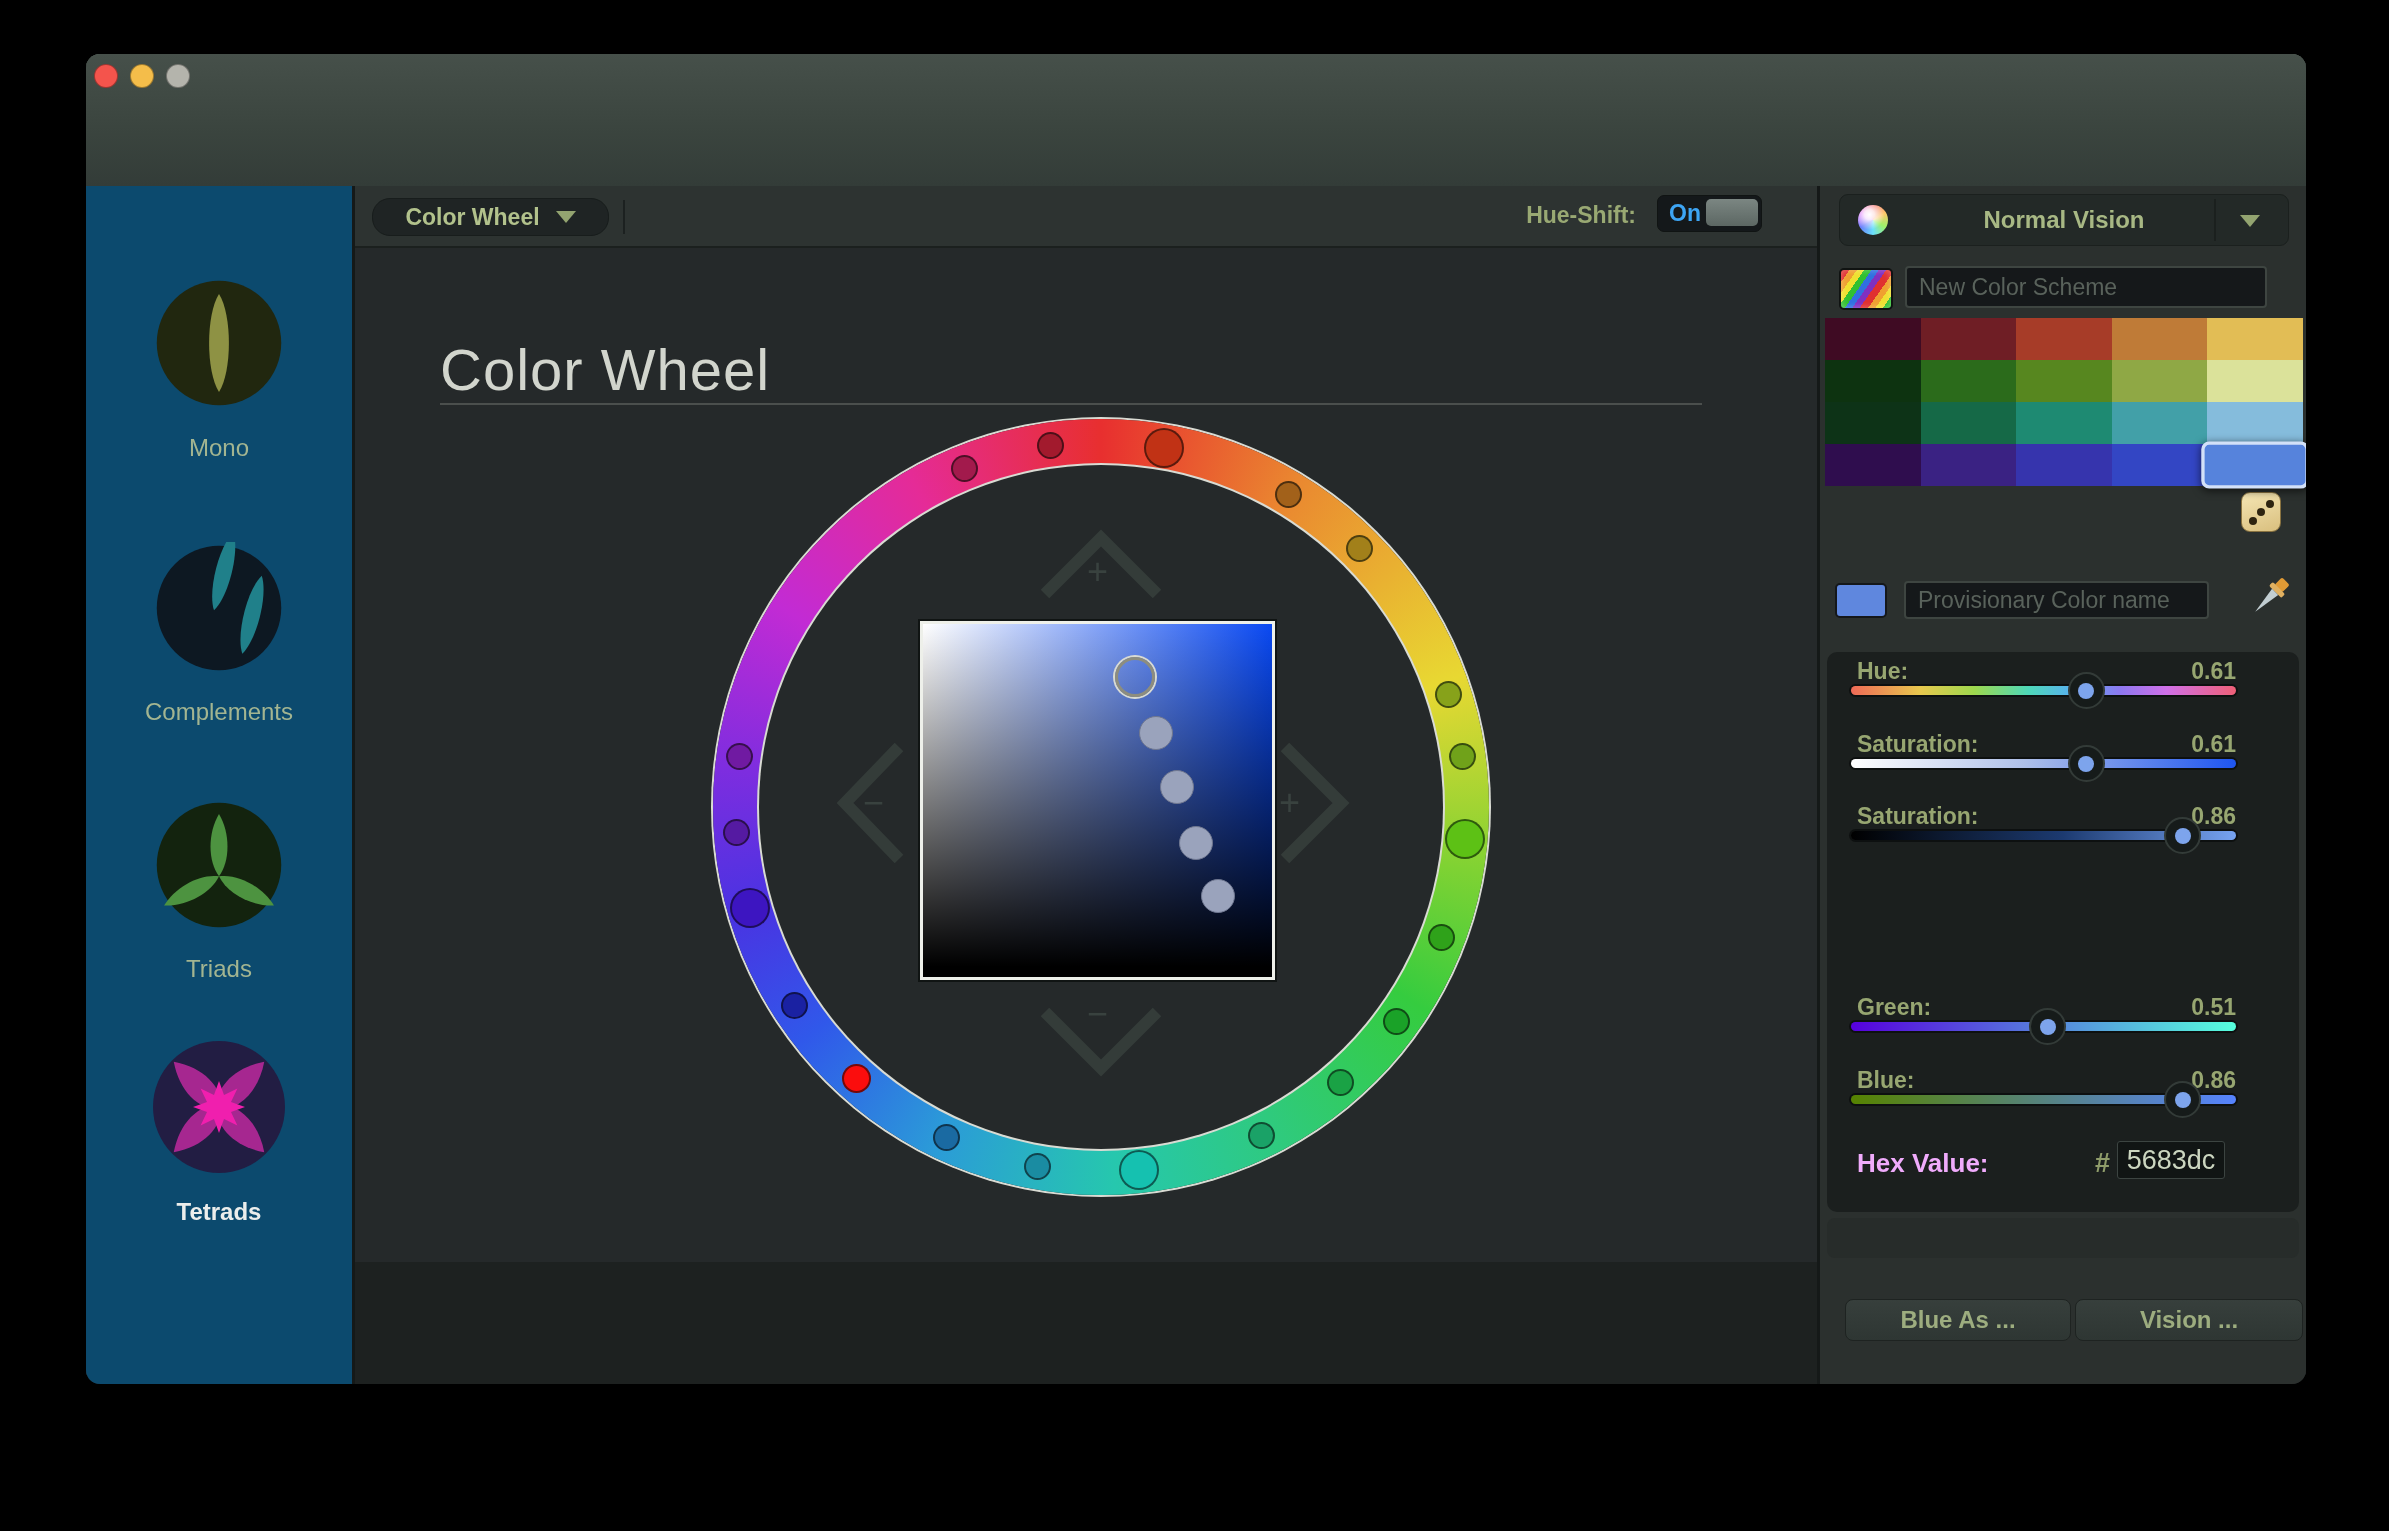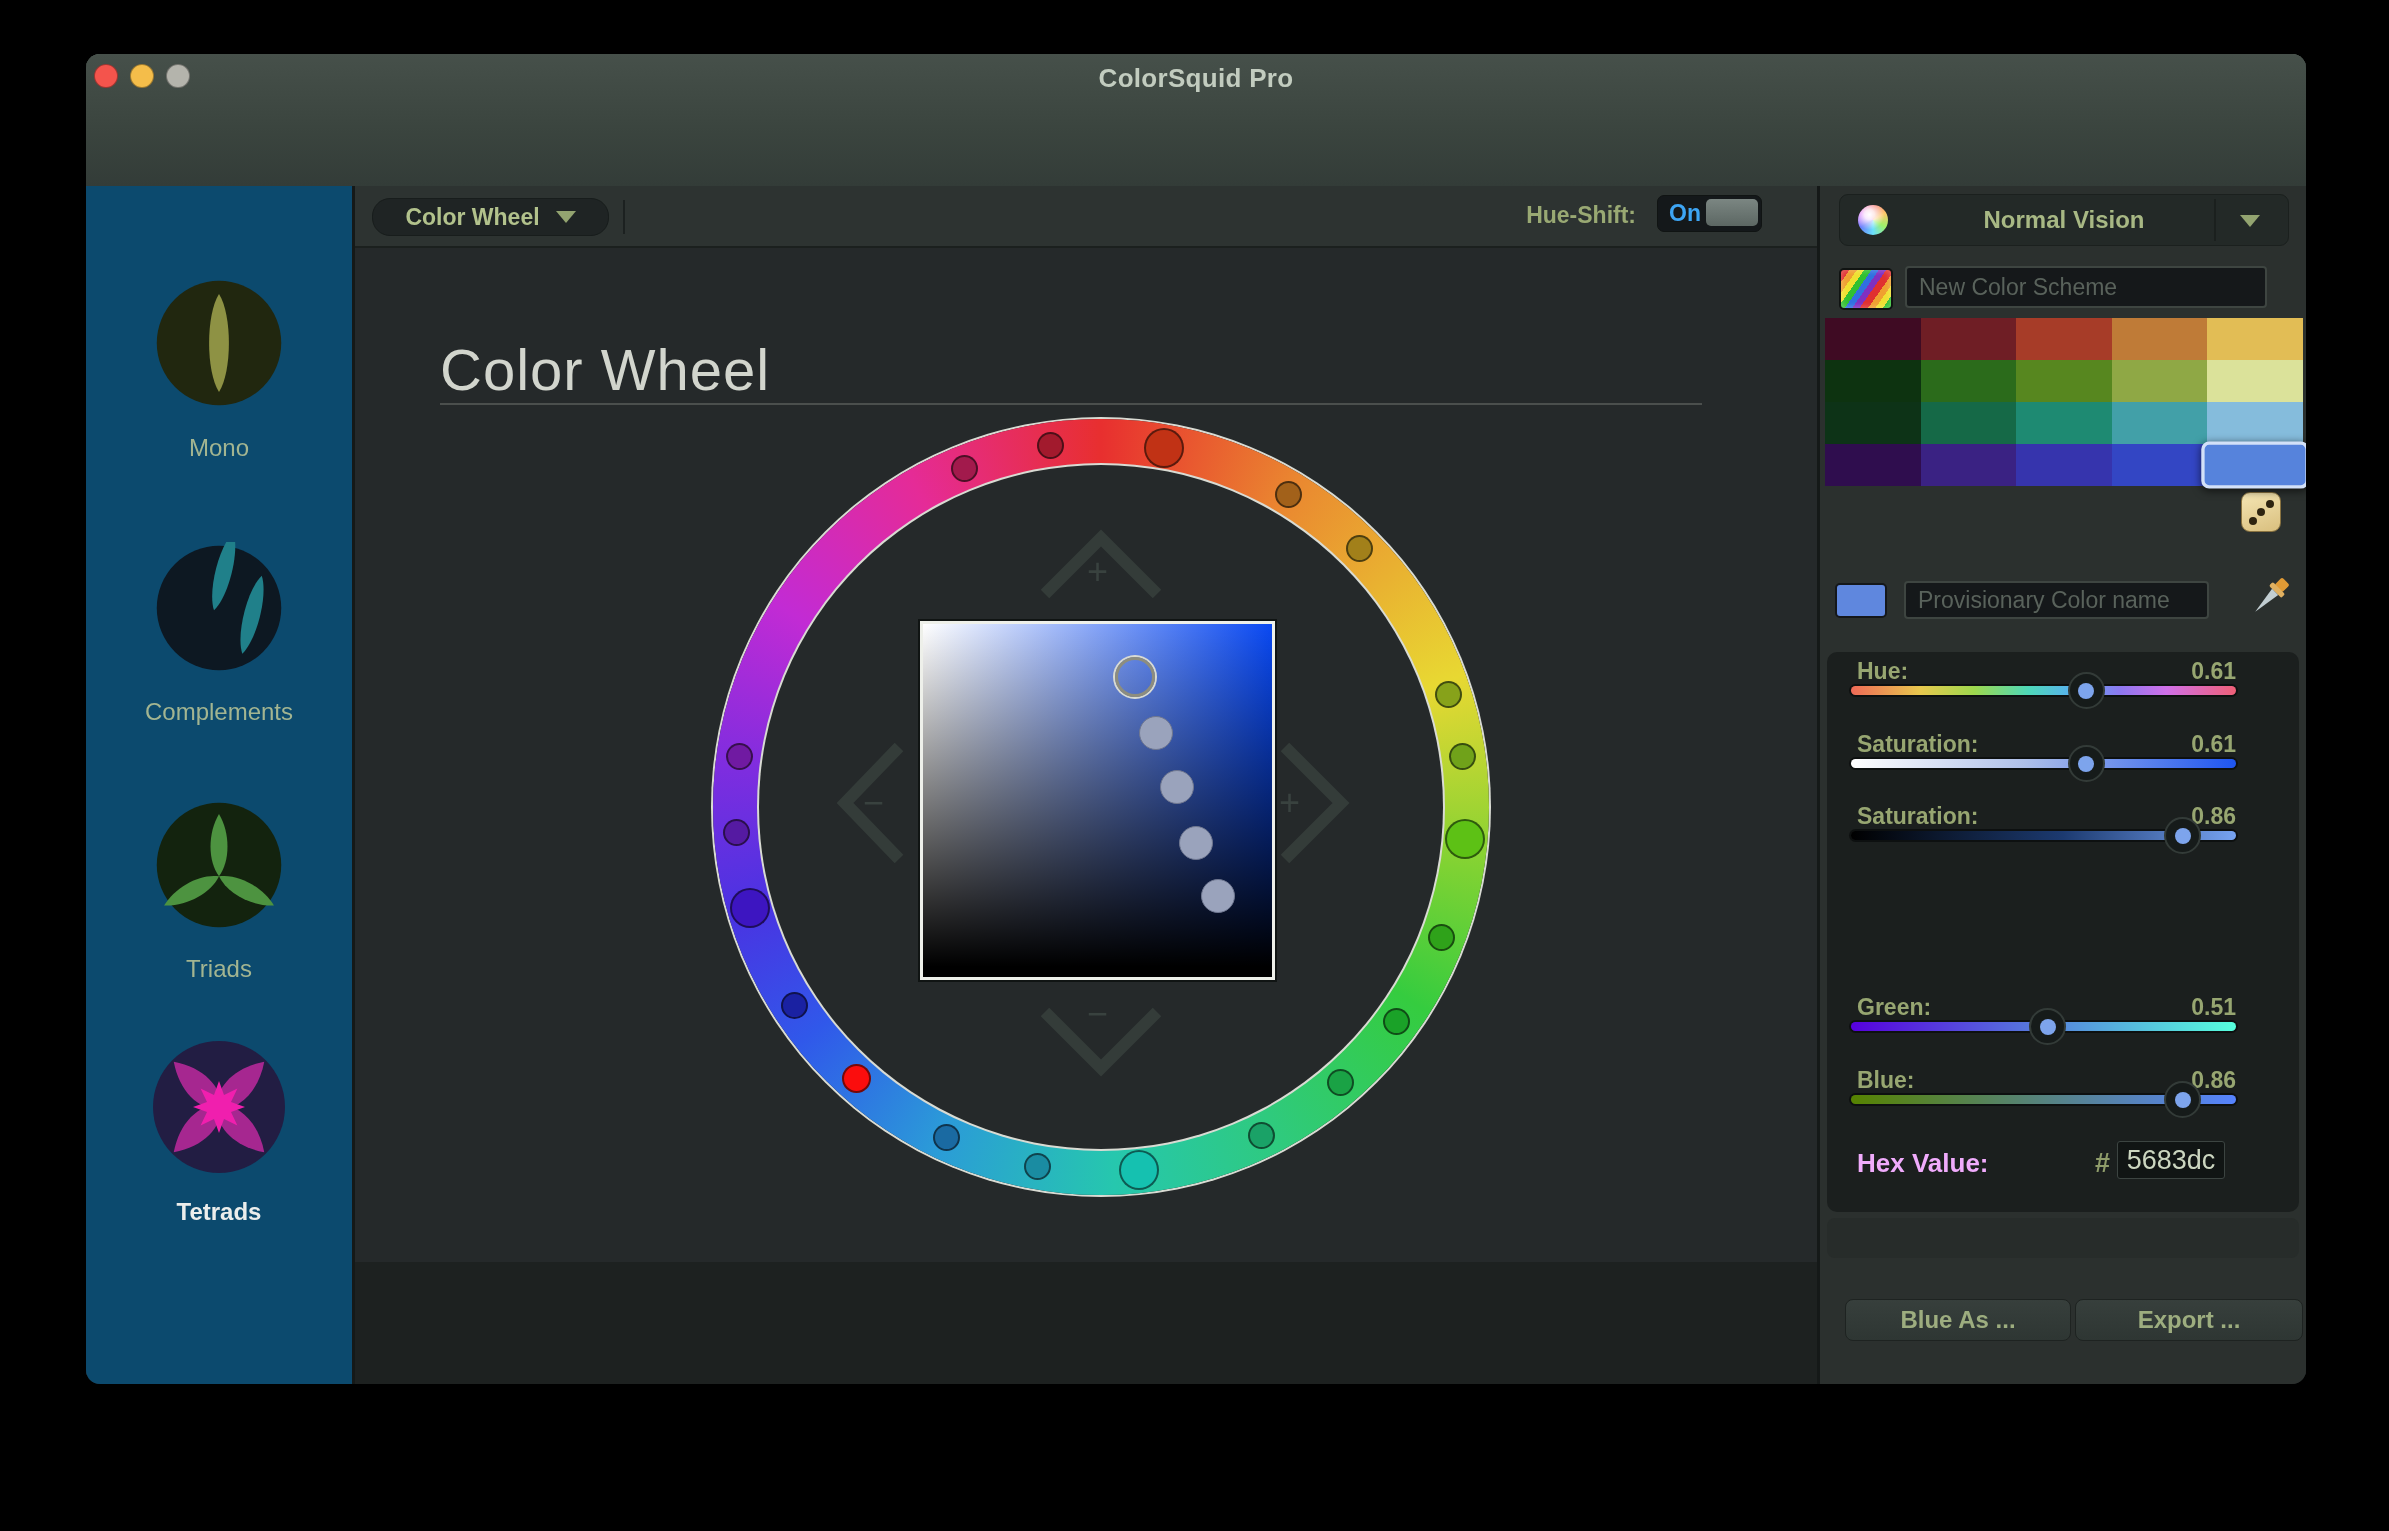--- a/index.html
+++ b/index.html
@@ -104,21 +104,20 @@
 </head>
 <body>
 
 <div class="stage">
   <div class="window">
 
     <div class="header">
       <div class="traffic t-red"></div>
       <div class="traffic t-yellow"></div>
       <div class="traffic t-gray"></div>
-      <div class="win-title">ColorSquid Pro</div>
     </div>
 
     <div class="sidebar" id="sidebar">
         <div class="scheme-icon" style="top: 91px;"><svg viewBox="0 0 140 140" width="132" height="132">
     <circle cx="70" cy="70" r="66" fill="#21270f"></circle>
     <path d="M70 18 C84 40 84 100 70 122 C56 100 56 40 70 18 Z" fill="#8e9244"></path>
           </svg></div>
         <div class="scheme-label" style="top: 248px;">Mono</div>
         <div class="scheme-icon" style="top: 356px;"><svg viewBox="0 0 140 140" width="132" height="132">
     <circle cx="70" cy="70" r="66" fill="#0d1822"></circle>
@@ -246,21 +245,21 @@
             <span class="sl-value">0.86</span>
             <div class="sl-track" style="background: linear-gradient(to right, rgb(86, 131, 0), rgb(86, 131, 255));"></div>
             <div class="sl-knob" style="left: 313.1px;">
               <div class="dot"></div>
             </div>
           </div>
         </div>
 
       <div class="bottom-strip"></div>
       <div class="action-btn btn-copy">Blue As ...</div>
-      <div class="action-btn btn-export">Export ...</div>
+      <div class="action-btn btn-export">Vision ...</div>
     </div>
 
     <div class="view-pill">
       <span>Color Wheel</span>
       <div class="caret"></div>
     </div>
     <div class="tb-divider"></div>
     <div class="hueshift-label">Hue-Shift:</div>
     <div class="toggle">
       <span class="on-text">On</span>

